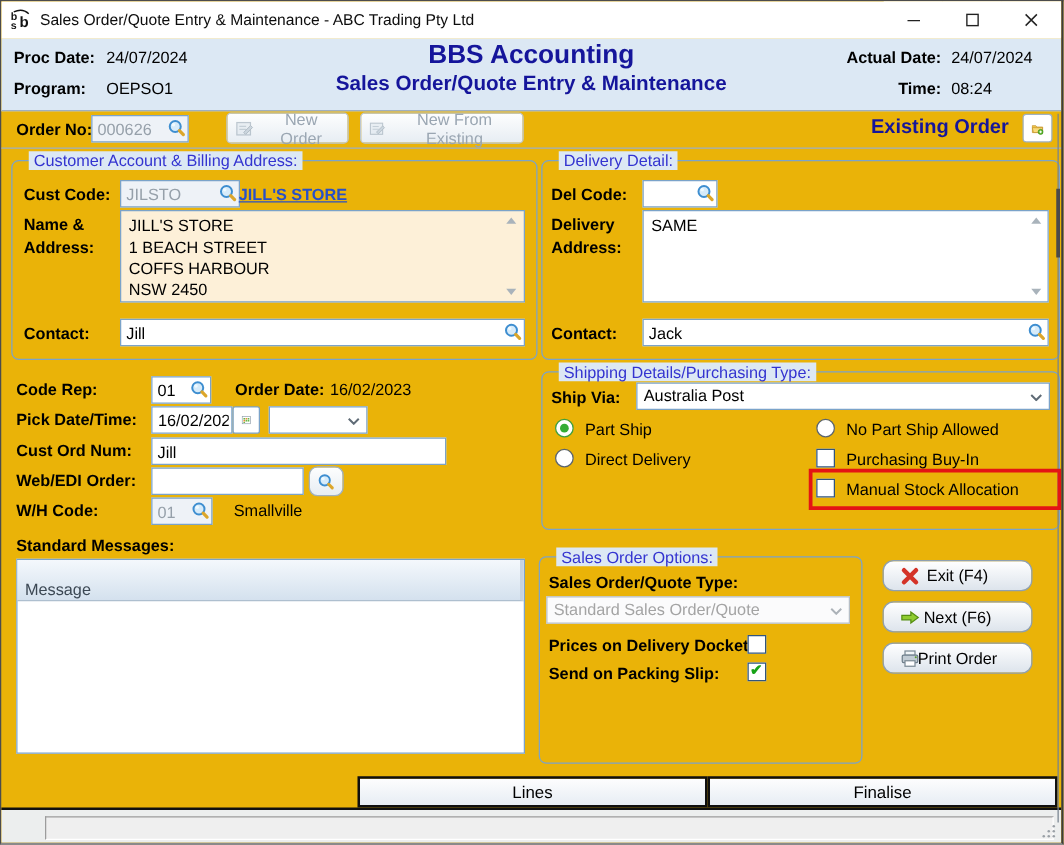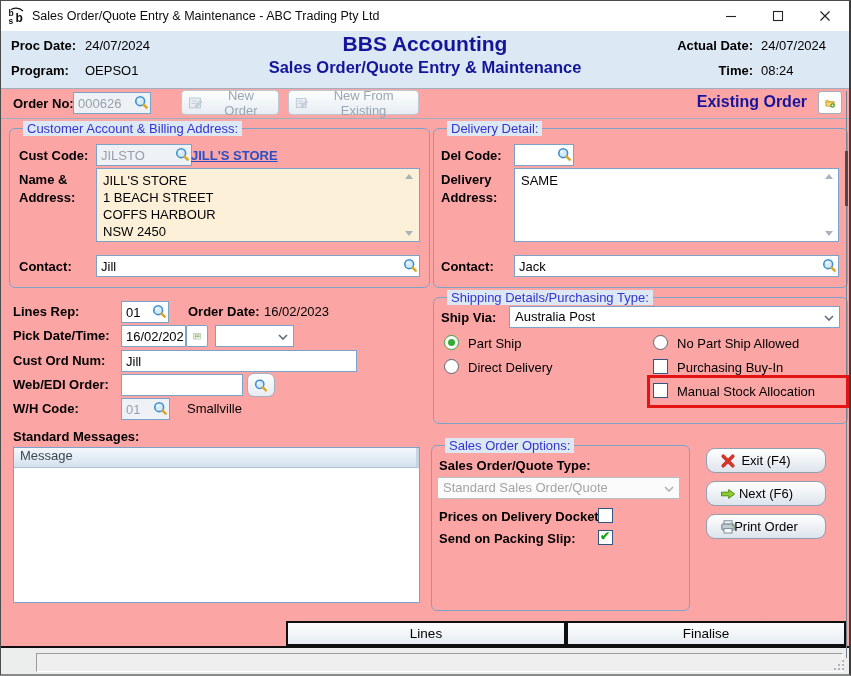--- a/index.html
+++ b/index.html
@@ -1,19 +1,19 @@
 <!DOCTYPE html>
 <html><head>
 <meta charset="utf-8">
 <style>
   html,body{margin:0;padding:0;background:#fff;}
   .win{position:relative;width:851px;height:676px;box-sizing:border-box;
        border:1px solid #4c4c4c;border-right:2px solid #3d3d3d;border-bottom:2px solid #8a8a8a;
        font-family:"Liberation Sans",sans-serif;font-size:13px;color:#000;
-       background:#fca5a5;overflow:hidden;}
+       background:#eab308;overflow:hidden;}
   .abs{position:absolute;}
   .lbl{position:absolute;font-weight:bold;white-space:nowrap;}
   .txt{position:absolute;white-space:nowrap;}
   
   .titlebar{position:absolute;left:0;top:0;right:0;height:30px;background:#fff;}
   .title-text{position:absolute;left:31px;top:8px;font-size:12.5px;color:#0d0d0d;white-space:nowrap;}
   .winbtn{position:absolute;top:0;width:47px;height:29px;display:flex;align-items:center;justify-content:center;background:#fff;border:none;cursor:default;}
   
   .band{position:absolute;left:0;top:30px;right:0;height:57px;border-bottom:1px solid #9fafbf;background:#dce8f4;}
   .app-title{position:absolute;left:0;right:0;top:31px;text-align:center;font-size:21px;font-weight:bold;color:#15159b;}
@@ -49,22 +49,22 @@
   .combo.dis{border-color:#b6bec6;background:#fbfbfc;color:#a4a4a4;cursor:default;}
   .radio{position:absolute;width:15px;height:15px;border:1px solid #5a646e;border-radius:50%;background:#fff;box-sizing:border-box;cursor:pointer;}
   .radio.sel{border-color:#3e9e3e;}
   .radio.sel::after{content:"";position:absolute;left:3px;top:3px;width:7px;height:7px;border-radius:50%;background:#35ad35;}
   .cb{position:absolute;width:15px;height:15px;border:1px solid #31557f;background:#fff;box-sizing:border-box;cursor:pointer;}
   .cb.checked::after{content:"\2714";position:absolute;left:1px;top:-2px;font-size:12px;font-weight:bold;color:#17a317;}
   .rlabel{position:absolute;font-size:13px;white-space:nowrap;}
   .annot{position:absolute;border:3px solid #e41414;pointer-events:none;z-index:40;}
   
   .mlist{position:absolute;border:1px solid #7ba3c9;background:#fff;box-sizing:border-box;}
-  .mhead{position:absolute;left:0;top:0;right:0;height:20px;background:linear-gradient(#f4f8fc,#d4e1ee);
-         border-bottom:1px solid #aebfcf;box-sizing:border-box;color:#3c4854;padding:0 6px;border-right:3px solid #c6d3e0;}
+  .mhead{position:absolute;left:0;top:0;right:0;height:32px;background:linear-gradient(#f4f8fc,#d4e1ee);
+         border-bottom:1px solid #aebfcf;box-sizing:border-box;color:#3c4854;padding:16px 6px;border-right:3px solid #c6d3e0;}
   
   .tab{position:absolute;display:flex;align-items:center;justify-content:center;box-sizing:border-box;font-size:13.5px;cursor:pointer;}
   .tab.active{background:#dce8f4;}
   .tab.boxed{border:2px solid #0f0f0f;background:linear-gradient(#fdfdfe,#e7edf4);}
   .tabline{position:absolute;left:0;right:0;top:645px;height:2px;background:#101010;}
   
   .statusbar{position:absolute;left:0;right:0;top:647px;height:27px;background:#eceeee;}
   .statusinset{position:absolute;left:35px;top:5px;right:6px;height:17px;background:#efefef;
                border:1px solid #ffffff;border-top-color:#9c9c9c;border-left-color:#9c9c9c;}
   .redge{position:absolute;right:2px;top:90px;bottom:16px;width:1px;background:#77828e;}
@@ -253,21 +253,21 @@
   <span class="tri-up" style="left:824px;top:173px"></span>
   <span class="tri-down" style="left:824px;top:230px"></span>
   <span class="lbl" style="left:440px;top:258px">Contact:</span>
   <div class="iwrap" style="left:513px;top:254px;width:325px;height:22px">
     <input class="fld magpad" value="Jack" style="">
     <svg class="magbtn">
         <use href="#i-mag"></use>
       </svg>
   </div>
 
-  <span class="lbl" style="left:12px;top:303px">Lines Rep:</span>
+  <span class="lbl" style="left:12px;top:303px">Code Rep:</span>
   <div class="iwrap" style="left:120px;top:300px;width:48px;height:22px">
     <input class="fld magpad" value="01" style="">
     <svg class="magbtn">
         <use href="#i-mag"></use>
       </svg>
   </div>
   <span class="lbl" style="left:187px;top:303px">Order Date:</span>
   <span class="txt" style="left:263px;top:303px">16/02/2023</span>
 
   <span class="lbl" style="left:12px;top:327px">Pick Date/Time:</span>

